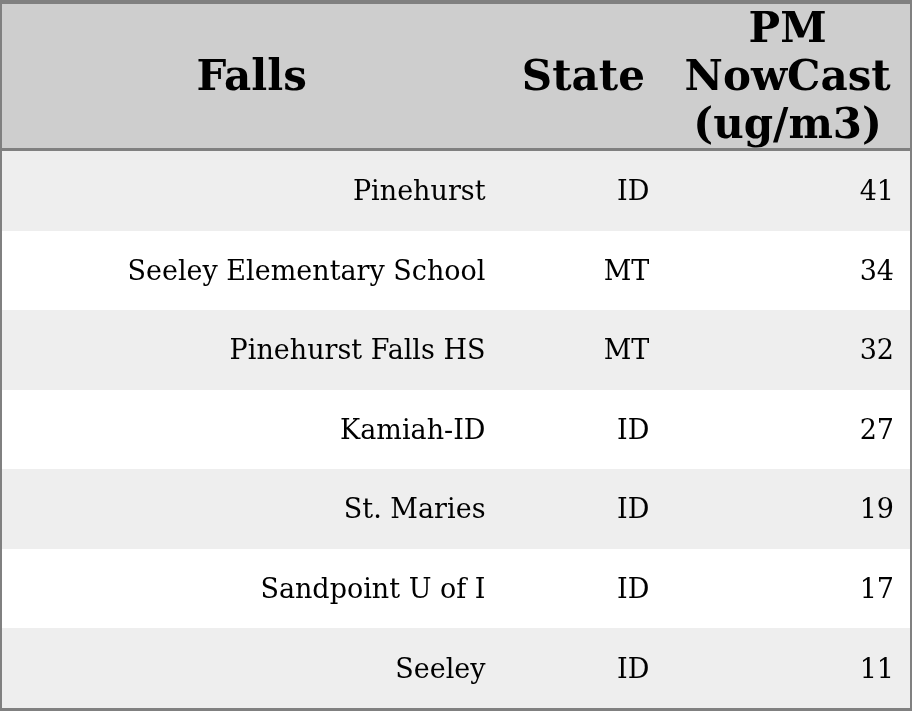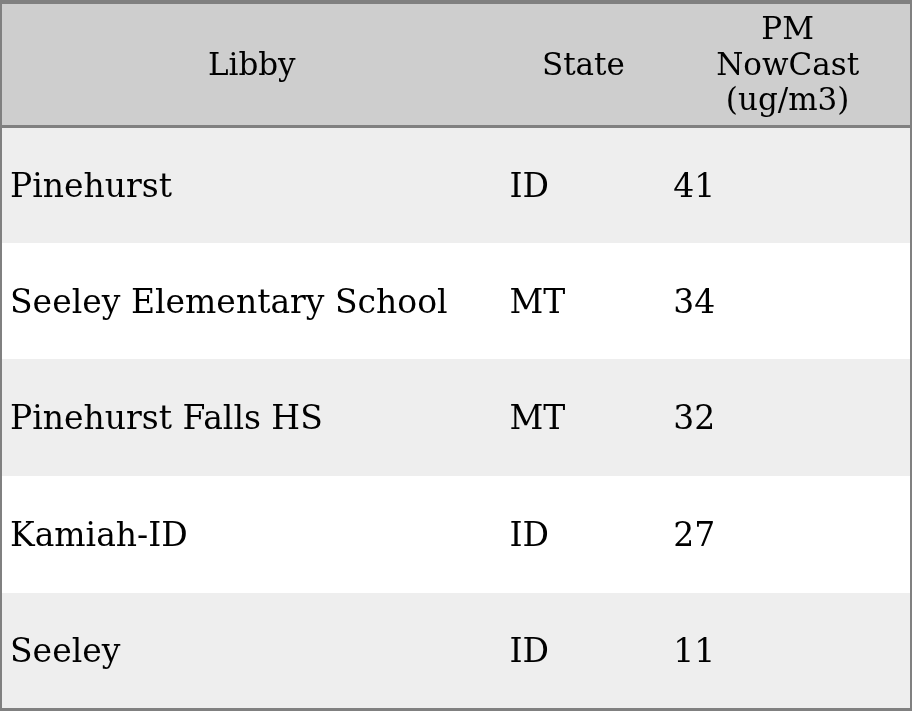--- a/index.html
+++ b/index.html
@@ -33,52 +33,52 @@
   }
   col.col-site  { width: 55%; }
   col.col-state { width: 18%; }
   col.col-pm    { width: 27%; }
   thead tr {
     height: 124px;
   }
   thead th {
     background: var(--header-bg);
     border-bottom: 3px solid var(--border-color);
-    font-weight: normal;
-    font-size: 31px;
+    font-weight: bold;
+    font-size: 42px;
     line-height: 1.14;
     text-align: center;
     vertical-align: middle;
     white-space: pre-line;
     padding: 0;
   }
   tbody tr {
     height: 58px;
   }
   tbody tr:nth-child(odd)  { background: var(--row-odd-bg); }
   tbody tr:nth-child(even) { background: var(--row-even-bg); }
   tbody td {
-    font-size: 33px;
-    text-align: left;
+    font-size: 27px;
+    text-align: right;
     vertical-align: middle;
-    padding: 8px;
+    padding: 16px;
   }
 </style>
 </head>
 <body>
 
 <table class="aq-table">
   <colgroup>
     <col class="col-site">
     <col class="col-state">
     <col class="col-pm">
   </colgroup>
   <thead>
     <tr>
-      <th>Libby</th>
+      <th>Falls</th>
       <th>State</th>
       <th>PM
 NowCast
 (ug/m3)</th>
     </tr>
   </thead>
   <tbody>
       <tr>
         <td>Pinehurst</td>
         <td>ID</td>
@@ -93,18 +93,28 @@
         <td>Pinehurst Falls HS</td>
         <td>MT</td>
         <td>32</td>
       </tr>
       <tr>
         <td>Kamiah-ID</td>
         <td>ID</td>
         <td>27</td>
       </tr>
       <tr>
+        <td>St. Maries</td>
+        <td>ID</td>
+        <td>19</td>
+      </tr>
+      <tr>
+        <td>Sandpoint U of I</td>
+        <td>ID</td>
+        <td>17</td>
+      </tr>
+      <tr>
         <td>Seeley</td>
         <td>ID</td>
         <td>11</td>
       </tr>
     </tbody>
 </table>
 
 </body></html>

